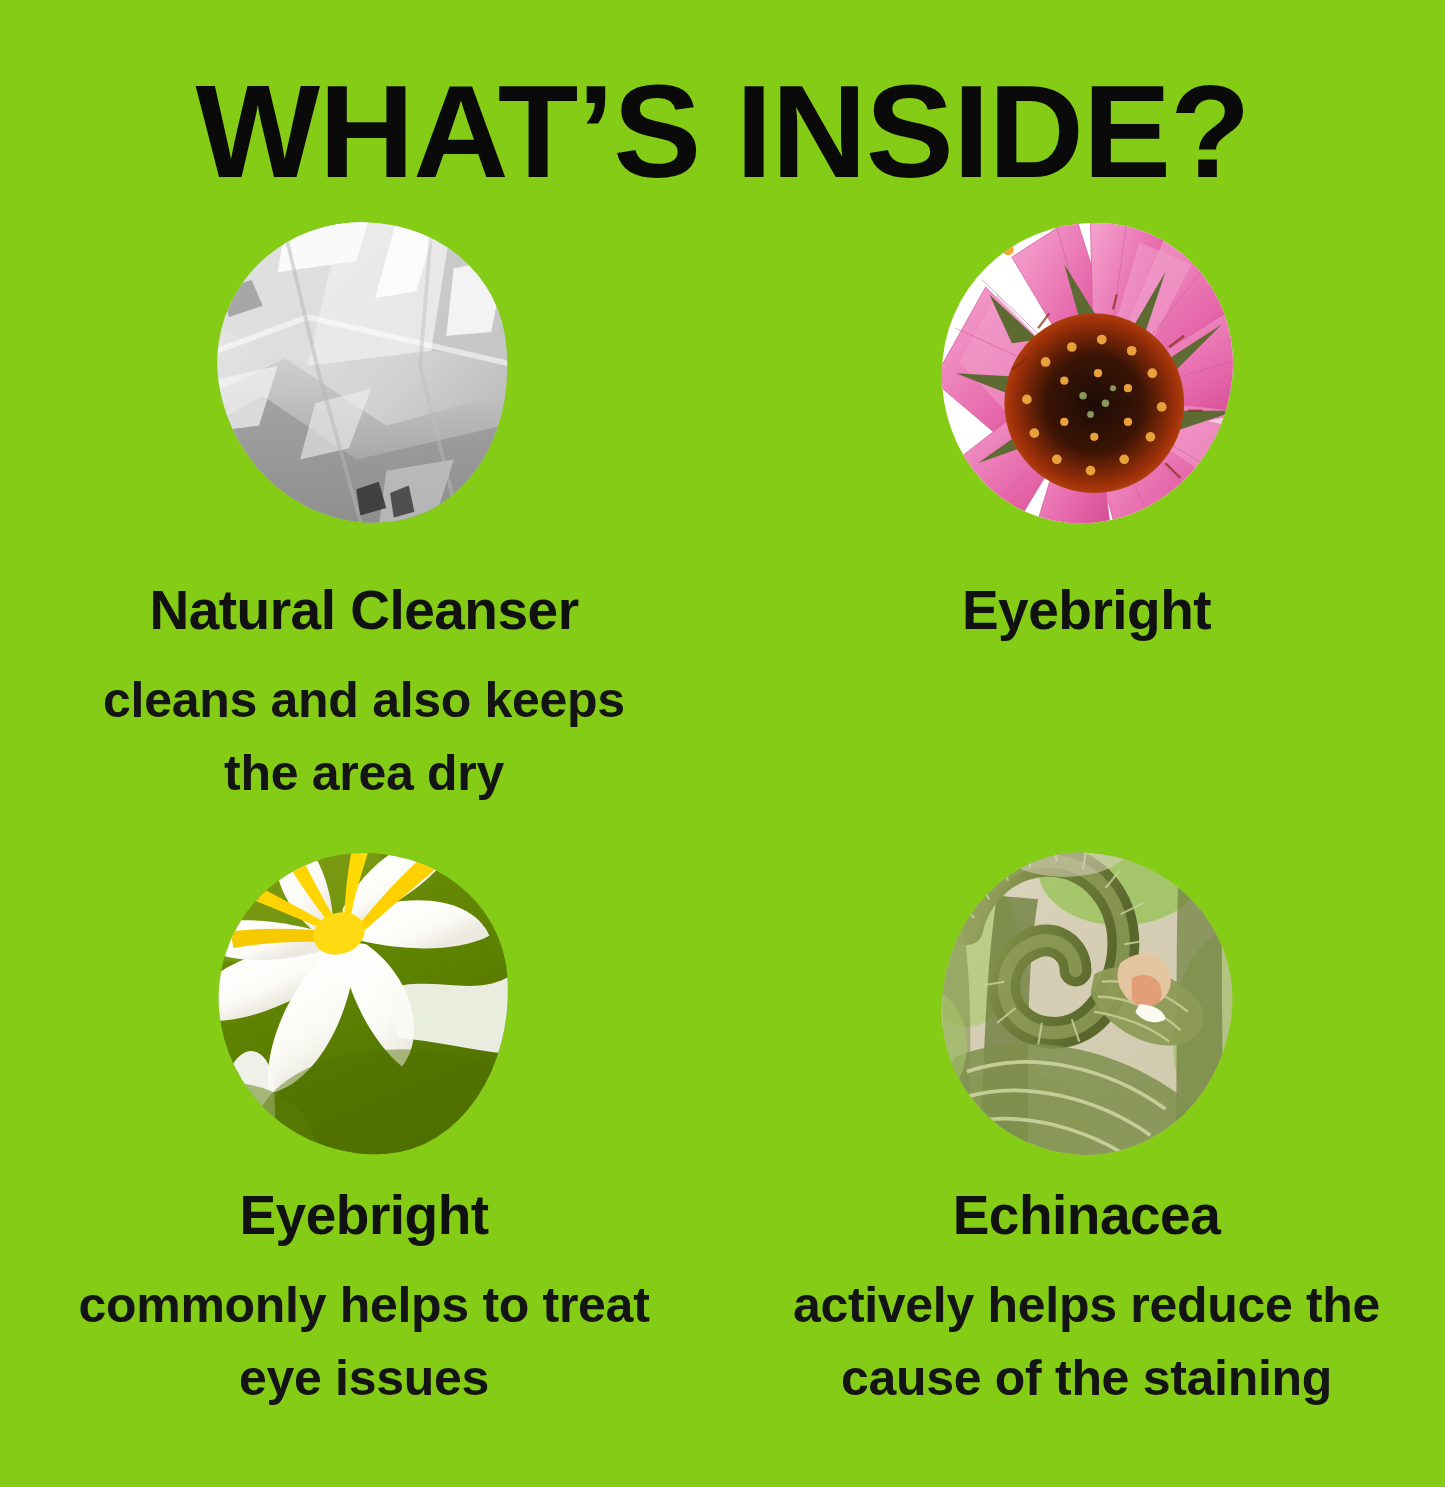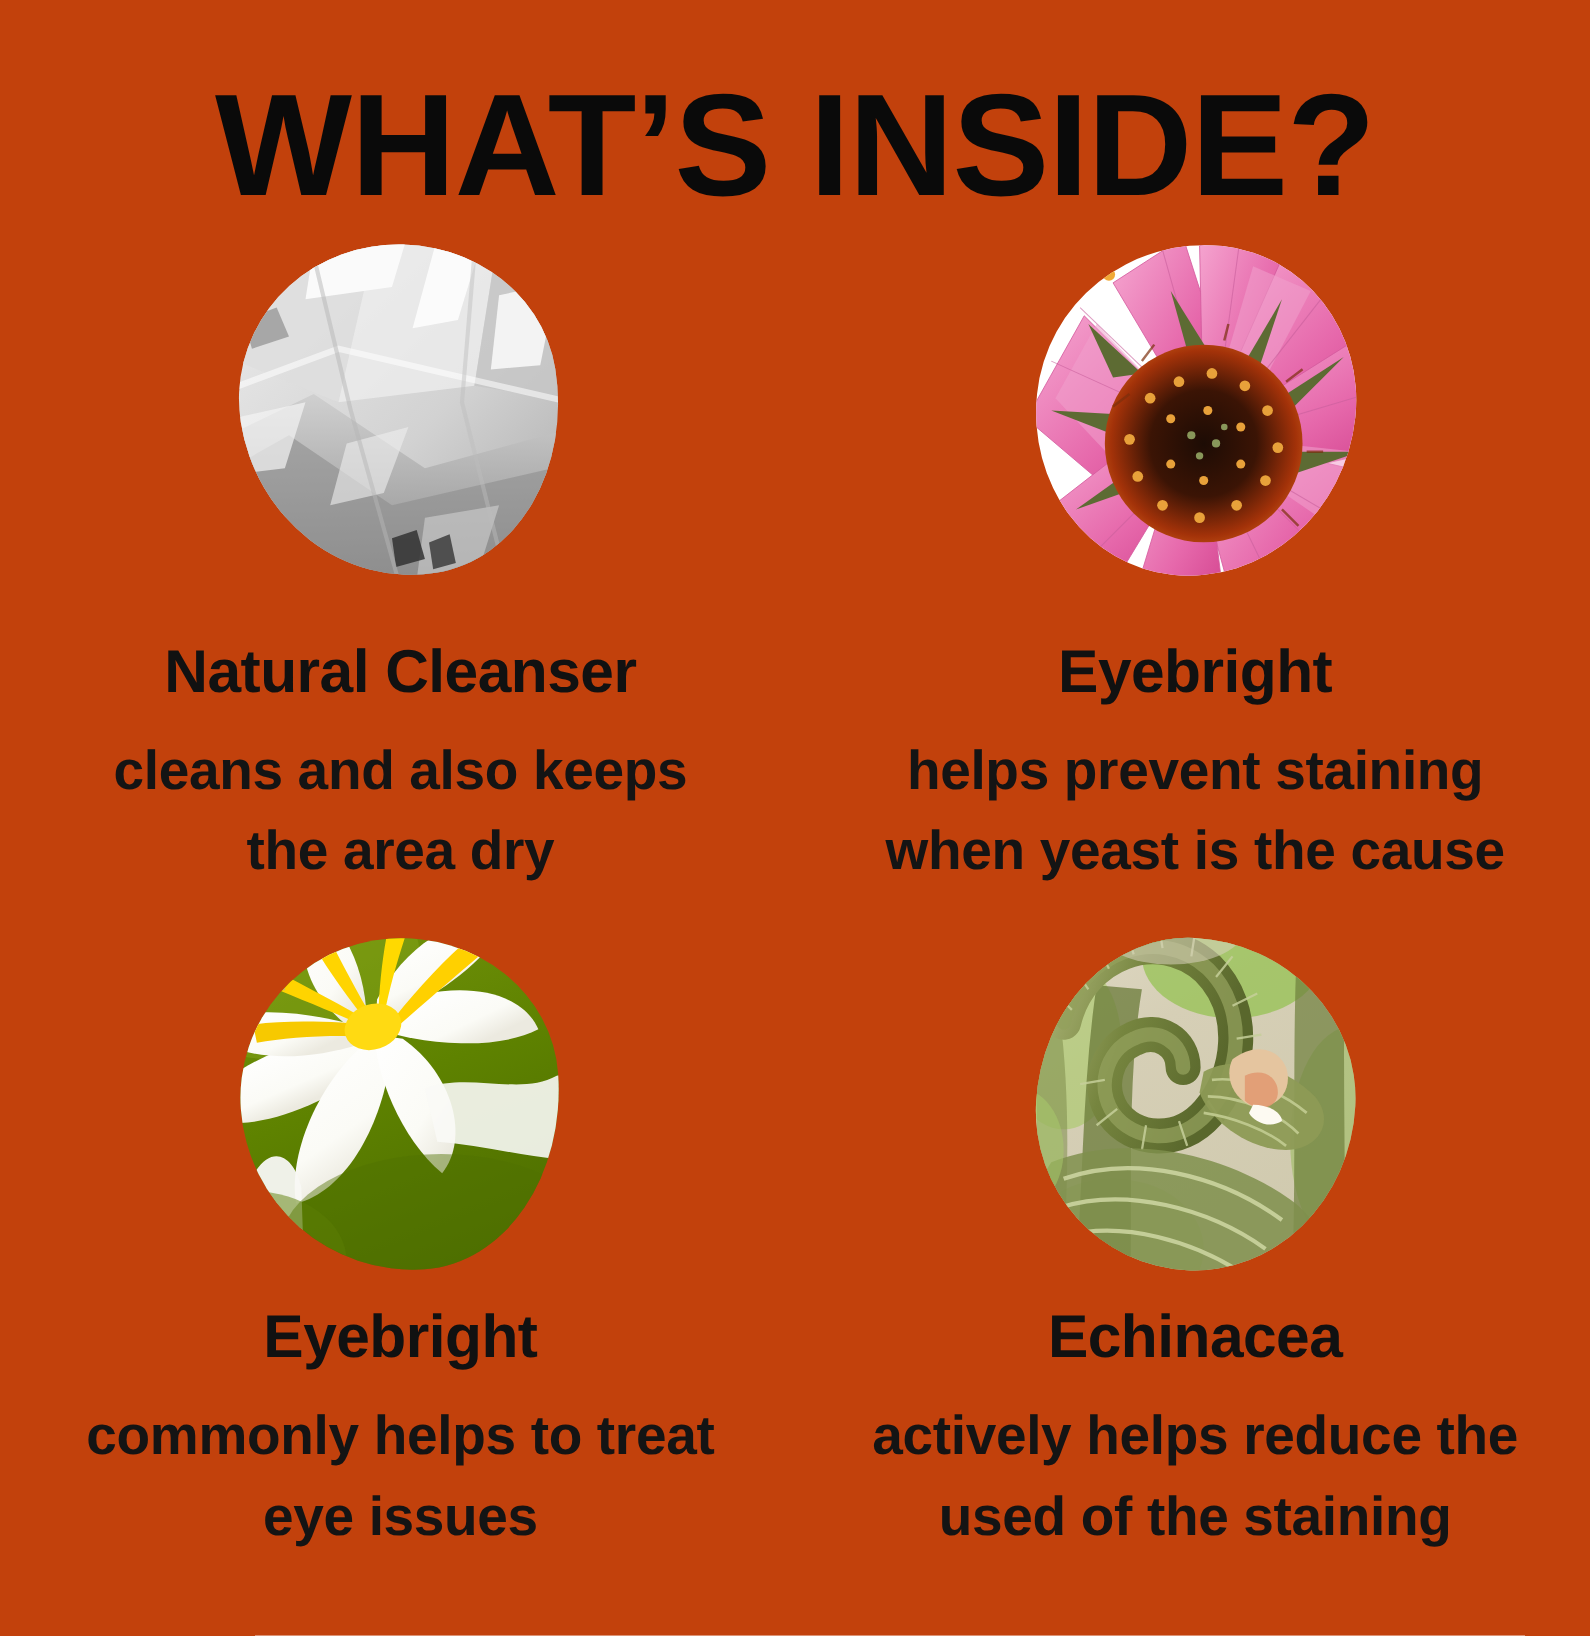--- a/index.html
+++ b/index.html
@@ -14,21 +14,21 @@
     font-family: "Liberation Sans", sans-serif;
     color: #111111;
     overflow: hidden;
     position: relative;
   }
 
   .page {
     position: relative;
     width: 1445px;
     height: 1487px;
-    background: #c2410c;
+    background: #84cc16;
   }
 
   
   .headline {
     position: absolute;
     left: 0;
     top: -22px;
     width: 1445px;
     text-align: center;
     font-family: "Liberation Sans", sans-serif;
@@ -263,22 +263,20 @@
                   <path d="M50,8 L58,8"></path>
                     <path d="M38,36 L46,44"></path>
                 </g>
                 <circle cx="-46" cy="-78" r="3" fill="#f0a020" opacity="0.9"></circle>
               </g>
             </svg>
           </div>
         </div>
       </div>
       <div class="ing-name">Eyebright</div>
-      <div class="ing-desc">helps prevent staining
-when yeast is the cause</div>
     </div>
 
     <div class="card c3">
       <div class="thumb-wrap">
         <div class="blob r3">
           <div class="art">
             <svg viewBox="0 0 200 200" preserveAspectRatio="xMidYMid slice" aria-hidden="true">
               <defs>
                 <linearGradient id="ebBg" x1="0" y1="0" x2="0.4" y2="1">
                   <stop offset="0%" stop-color="#7b9a10"></stop>
@@ -390,17 +388,17 @@
                 <path d="M40,180 C64,174 94,182 116,196"></path>
               </g>
               <ellipse cx="14" cy="122" rx="22" ry="30" fill="#a9cb6b" opacity="0.5"></ellipse>
               <ellipse cx="88" cy="14" rx="36" ry="18" fill="#d9d2bd" opacity="0.55"></ellipse>
             </svg>
           </div>
         </div>
       </div>
       <div class="ing-name">Echinacea</div>
       <div class="ing-desc">actively helps reduce the
-used of the staining</div>
+cause of the staining</div>
     </div>
 
   </div>
 </div>
 
 </body></html>

